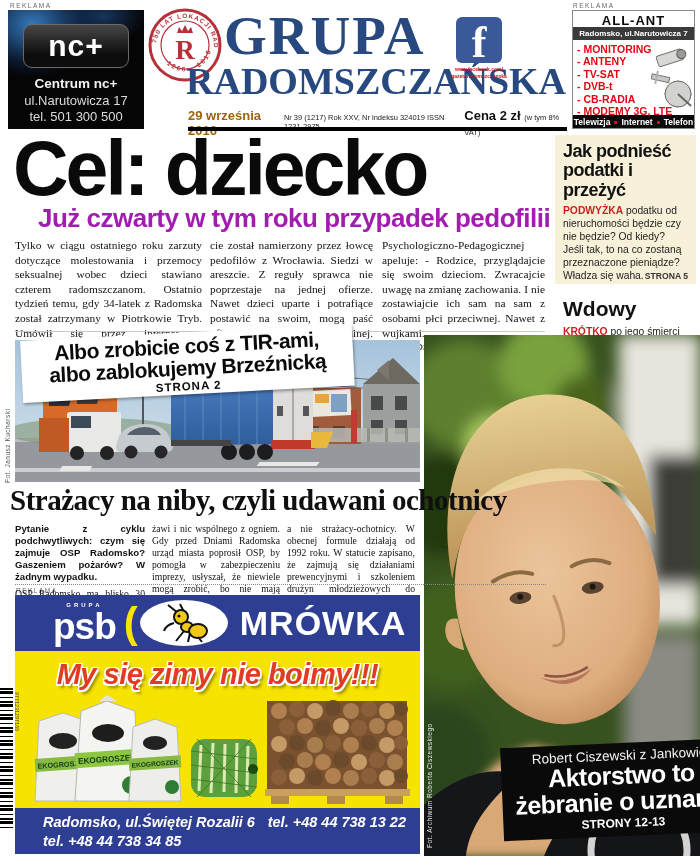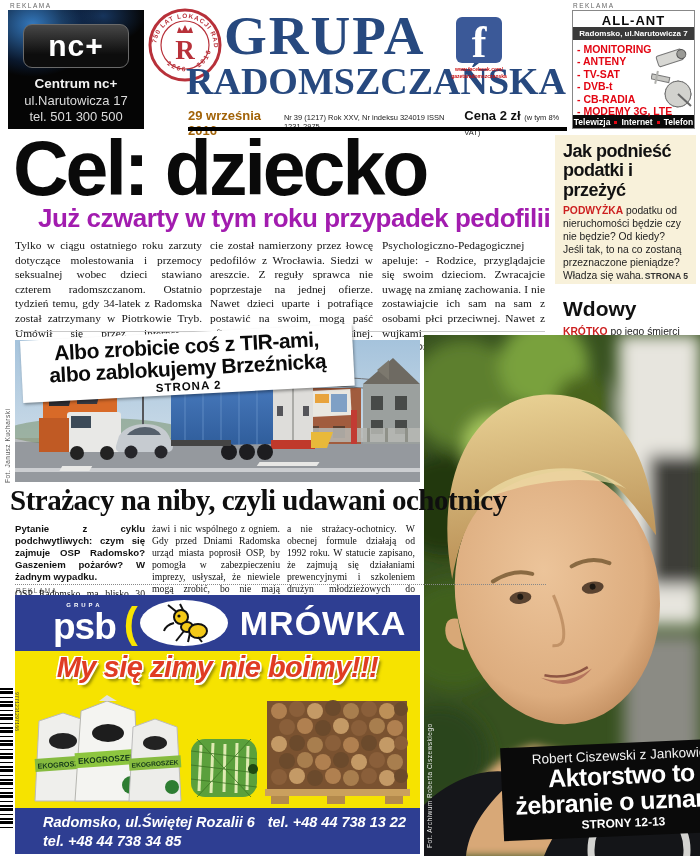--- a/index.html
+++ b/index.html
@@ -113,21 +113,21 @@
   .mrowka { position:absolute; left:15px; top:595px; width:405px; height:259px; }
   .mr-head { height:56px; background:#2e3e92; display:flex; align-items:center; padding-left:38px; }
   .psb-wrap { text-align:center; color:#fff; line-height:1; }
   .psb-grupa { font-size:6px; letter-spacing:3px; font-weight:bold; display:block; }
   .psb { font-size:37px; font-weight:bold; letter-spacing:-1px; }
   .paren { color:#f8e400; font-size:42px; font-weight:bold; margin:0 2px 0 8px; }
   .ant-oval { width:88px; height:46px; background:#fff; border-radius:50%; display:flex;
               align-items:center; justify-content:center; }
   .mr-name { color:#fff; font-size:34px; font-weight:bold; letter-spacing:1px; margin-left:12px; }
   .mr-body { position:relative; height:157px; background:#f6e300; overflow:hidden; }
-  .slogan { text-align:center; font-size:29px; font-weight:bold; font-style:italic;
+  .slogan { text-align:center; padding-top:7px; font-size:29px; font-weight:bold; font-style:italic;
             color:#e03c23; letter-spacing:-0.5px;
             text-shadow:-1.5px -1.5px 0 #fff, 1.5px -1.5px 0 #fff, -1.5px 1.5px 0 #fff,
                         1.5px 1.5px 0 #fff, 3px 4px 3px rgba(60,60,0,.55); }
   .mr-foot { height:46px; background:#2e3e92; color:#fff; font-style:italic; font-weight:bold;
              font-size:14.5px; display:flex; flex-direction:column; justify-content:center; gap:3px;
              padding:0 14px 0 28px; }
   .mr-row { display:flex; justify-content:space-between; }
 
   
   .barcode { position:absolute; left:0; top:688px; width:13px; height:142px;

